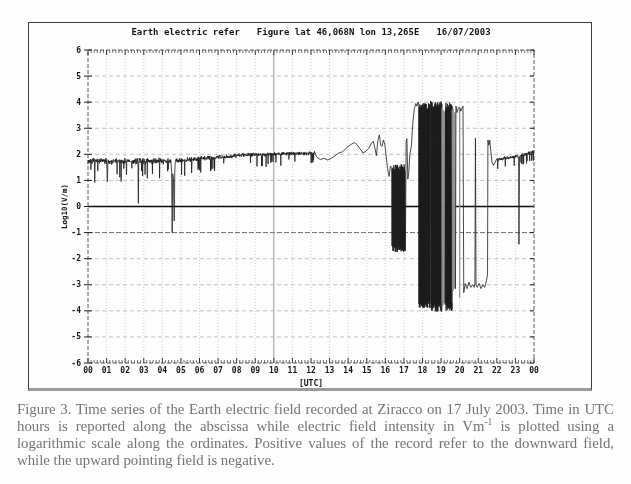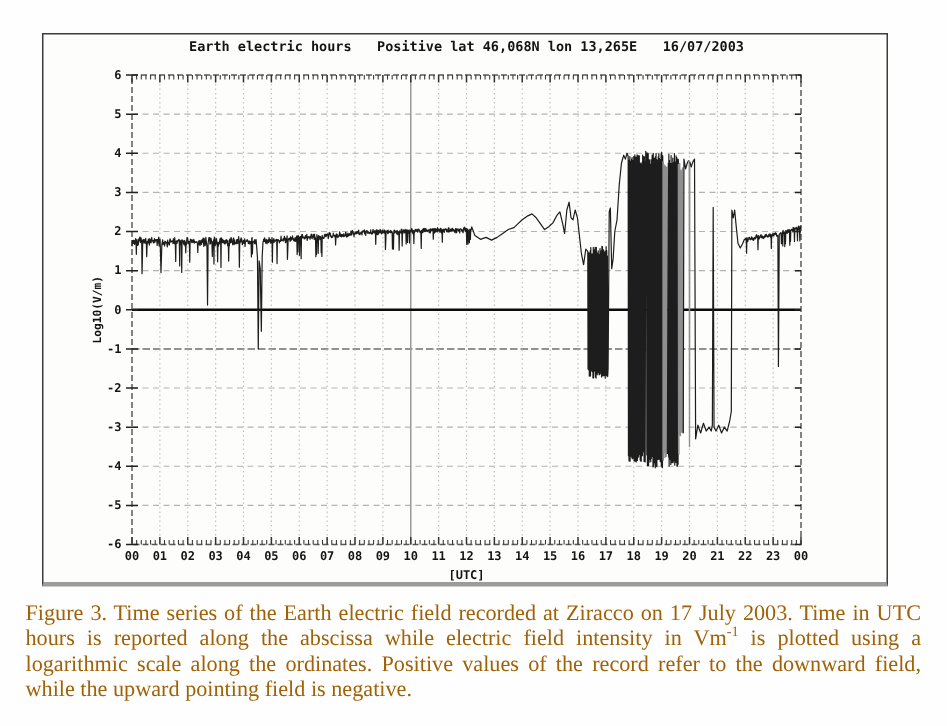--- a/index.html
+++ b/index.html
@@ -7,21 +7,21 @@
         font-family:"Liberation Serif",serif;}
   .figure-panel{position:absolute;left:28px;top:22px;width:562px;height:365px;
         background:#fdfdfc;border:1px solid #3c3c3c;border-bottom:3px solid #9b9b9b;}
   .chart-title{position:absolute;left:59px;top:4px;width:446px;display:flex;
         justify-content:center;gap:17px;white-space:nowrap;
         font:bold 9px "DejaVu Sans Mono",monospace;color:#141414;}
   #chart-svg{position:absolute;left:0;top:0;}
   .tick{font:bold 8px "DejaVu Sans Mono",monospace;fill:#141414;}
   .ylab{font:bold 7.5px "DejaVu Sans Mono",monospace;fill:#141414;}
   .caption{position:absolute;left:17px;top:401px;width:597px;margin:0;
-        font-size:14.8px;line-height:17px;color:#a16207;text-align:justify;}
+        font-size:14.8px;line-height:17px;color:#737373;text-align:justify;}
   .caption sup{font-size:9.5px;line-height:0;}
 </style>
 </head>
 <body>
 
 <div class="page">
 
   <div class="figure-panel">
     <svg id="chart-svg" width="562" height="365">
         <g>
@@ -425,21 +425,21 @@
           <polyline points="59.00,141.26 59.22,137.37 59.45,139.11 59.67,138.16 59.89,137.16 60.12,139.26 60.34,137.18 60.56,137.88 60.78,139.99 61.01,138.67 61.23,137.52 61.45,136.11 61.68,138.56 61.90,146.52 62.12,137.65 62.34,136.71 62.57,138.05 62.79,140.58 63.01,139.77 63.24,140.22 63.46,136.52 63.68,136.16 63.91,137.51 64.13,135.41 64.35,134.96 64.58,138.71 64.80,137.94 65.02,135.63 65.24,137.26 65.47,137.13 65.69,159.50 65.91,151.13 66.14,137.06 66.36,137.22 66.58,136.66 66.81,137.66 67.03,139.04 67.25,138.03 67.47,136.78 67.70,136.94 67.92,139.07 68.14,135.91 68.37,138.00 68.59,140.04 68.81,148.09 69.03,141.06 69.26,137.97 69.48,138.44 69.70,139.04 69.93,136.38 70.15,137.40 70.37,138.73 70.60,140.38 70.82,136.07 71.04,137.17 71.27,138.66 71.49,136.83 71.71,138.88 71.93,137.51 72.16,135.31 72.38,137.66 72.60,137.41 72.83,137.83 73.05,137.30 73.27,138.88 73.50,137.16 73.72,138.83 73.94,136.04 74.16,137.42 74.39,138.35 74.61,136.81 74.83,137.38 75.06,137.05 75.28,137.48 75.50,136.63 75.73,140.64 75.95,138.40 76.17,136.80 76.39,138.89 76.62,136.52 76.84,135.13 77.06,140.93 77.29,140.87 77.51,138.59 77.73,136.37 78.33,158.72 78.88,140.46 79.44,136.93 79.66,140.18 79.89,138.50 80.11,139.77 80.33,139.35 80.56,138.39 80.78,141.02 81.00,137.78 81.23,138.49 81.45,138.05 81.67,139.14 81.89,138.57 82.12,138.70 82.34,140.26 82.56,141.55 82.79,137.00 83.01,138.80 83.23,139.50 83.46,138.66 83.68,140.32 83.90,140.32 84.12,137.90 84.35,136.21 84.57,136.67 84.79,138.39 85.02,138.42 85.24,138.05 85.46,137.91 85.69,137.50 85.91,137.67 86.13,138.06 86.35,139.38 86.58,136.15 86.80,138.34 87.02,138.97 87.25,139.34 87.47,135.48 87.69,138.00 87.92,141.03 88.14,151.26 88.36,138.45 88.58,137.58 88.81,138.39 89.03,139.21 89.25,137.95 89.48,137.30 89.70,137.43 89.92,137.65 90.15,136.73 90.37,136.57 90.59,140.39 90.81,154.27 91.04,137.21 91.26,140.04 91.48,138.46 91.71,137.53 91.93,140.40 92.15,158.60 92.38,136.75 92.60,137.85 92.82,138.28 93.04,137.43 93.27,138.85 93.49,139.65 93.71,140.11 93.94,137.46 94.16,137.31 94.38,141.05 94.61,138.80 94.83,145.57 95.05,138.17 95.27,140.13 95.50,137.00 95.72,135.16 95.94,136.06 96.17,136.23 96.39,139.65 96.61,138.03 96.84,137.85 97.06,137.96 97.28,140.70 97.50,151.76 97.73,138.85 97.95,136.44 98.17,136.91 98.40,136.77 98.62,137.53 98.84,138.73 99.07,136.83 99.29,138.02 99.51,137.17 99.73,138.70 99.96,138.05 100.18,136.62 100.40,137.12 100.63,139.03 100.85,138.24 101.07,138.08 101.30,138.59 101.52,138.60 101.74,138.51 101.96,138.27 102.19,138.12 102.41,138.26 102.63,139.44 102.86,145.27 103.08,139.01 103.30,139.72 103.53,137.81 103.75,137.31 103.97,140.28 104.19,137.73 104.42,140.65 104.64,137.70 104.86,138.88 105.09,137.25 105.31,140.01 105.53,138.53 105.76,136.78 105.98,137.40 106.20,138.54 106.42,135.74 106.65,137.98 106.87,141.25 107.09,135.95 107.32,137.55 107.54,140.19 107.76,140.72 107.99,139.08 108.21,135.18 108.99,141.77 109.36,180.37 109.73,139.16 110.29,135.33 110.51,136.93 110.74,135.39 110.96,139.79 111.18,138.83 111.41,139.41 111.63,135.77 111.85,137.01 112.07,137.77 112.30,138.64 112.52,147.93 112.74,139.09 112.97,138.14 113.19,139.20 113.41,136.93 113.63,153.05 113.86,135.12 114.08,137.30 114.30,140.05 114.53,140.65 114.75,139.69 114.97,136.05 115.20,136.08 115.42,136.98 115.64,139.99 115.87,140.77 116.09,151.55 116.31,138.46 116.53,141.31 116.76,139.79 116.98,138.66 117.20,139.70 117.43,137.86 117.65,136.18 117.87,137.84 118.09,135.71 118.32,155.30 118.54,135.54 118.76,137.77 118.99,138.95 119.21,136.38 119.43,138.36 119.66,138.64 119.88,137.07 120.10,138.98 120.33,138.47 120.55,137.62 120.77,139.40 120.99,139.73 121.22,137.02 121.44,138.63 121.66,139.16 121.89,138.41 122.11,136.75 122.33,138.45 122.56,137.42 122.78,140.82 123.00,141.03 123.22,139.61 123.45,151.02 123.67,137.48 123.89,140.97 124.12,136.34 124.34,136.83 124.56,138.02 124.79,139.00 125.01,135.25 125.23,135.92 125.45,138.50 125.68,138.28 125.90,137.78 126.12,140.15 126.35,136.19 126.57,136.43 126.79,135.69 127.02,140.17 127.24,136.91 127.46,138.88 127.68,139.51 127.91,138.87 128.13,139.40 128.35,139.28 128.58,136.86 128.80,137.62 129.02,139.42 129.25,136.59 129.47,139.12 129.69,137.13 129.91,138.79 130.14,134.75 130.36,139.98 130.58,155.18 130.81,140.13 131.03,138.17 131.25,136.68 131.48,138.26 131.70,135.51 131.92,138.10 132.14,136.30 132.37,138.77 132.59,140.13 132.81,138.09 133.04,139.07 133.26,137.19 133.48,138.62 133.70,139.29 133.93,137.74 134.15,136.30 134.37,141.31 134.60,138.30 134.82,137.72 135.04,137.75 135.27,137.43 135.49,137.97 135.71,136.70 135.93,137.11 136.16,137.07 136.38,138.23 136.60,139.40 136.83,138.24 137.05,137.95 137.27,137.67 137.50,139.59 137.72,138.29 137.94,138.52 138.16,138.10 138.39,139.90 138.61,148.27 138.83,135.78 139.06,135.39 139.28,146.27 139.50,138.86 139.73,137.86 139.95,138.26 140.17,137.92 140.39,137.89 140.62,139.44 140.84,136.69 141.06,138.13 141.29,138.36 141.51,139.56 141.73,136.66 142.63,148.29 143.18,209.58 143.74,150.90 144.48,156.11 145.23,197.85 145.78,148.29 146.34,138.19 146.56,138.08 146.79,136.47 147.01,136.92 147.23,137.89 147.46,135.54 147.68,138.14 147.90,137.18 148.13,139.17 148.35,137.85 148.57,136.54 148.79,138.78 149.02,139.54 149.24,137.97 149.46,137.13 149.69,138.51 149.91,136.97 150.13,138.78 150.36,135.33 150.58,136.94 150.80,137.22 151.02,138.10 151.25,136.58 151.47,139.16 151.69,137.26 151.92,138.87 152.14,138.99 152.36,135.42 152.59,151.77 152.81,137.36 153.03,138.22 153.25,136.95 153.48,136.05 153.70,138.84 153.92,137.10 154.15,137.31 154.37,137.13 154.59,137.77 154.82,137.20 155.04,136.80 155.26,136.63 155.48,137.40 155.71,152.74 155.93,136.69 156.15,137.07 156.38,137.15 156.60,136.83 156.82,137.66 157.05,137.77 157.27,138.96 157.49,137.55 157.71,137.40 157.94,137.89 158.16,136.73 158.38,134.46 158.61,137.42 158.83,137.03 159.05,137.37 159.28,137.45 159.50,137.28 159.72,136.31 159.94,137.57 160.17,135.69 160.39,136.00 160.61,134.60 160.84,137.11 161.06,135.51 161.28,138.76 161.51,136.25 161.73,136.61 161.95,138.31 162.17,136.11 162.40,134.30 162.62,149.90 162.84,144.28 163.07,137.53 163.29,136.32 163.51,136.64 163.74,135.81 163.96,136.03 164.18,136.37 164.40,137.87 164.63,134.85 164.85,137.50 165.07,135.32 165.30,136.86 165.52,136.17 165.74,136.18 165.97,134.26 166.19,135.91 166.41,136.81 166.63,137.17 166.86,136.06 167.08,137.59 167.30,136.66 167.53,137.74 167.75,135.46 167.97,137.65 168.20,137.91 168.42,136.59 168.64,134.71 168.86,134.28 169.09,146.72 169.31,134.86 169.53,144.87 169.76,133.86 169.98,134.82 170.20,134.98 170.43,136.12 170.65,147.20 170.87,136.85 171.09,134.69 171.32,135.37 171.54,134.57 171.76,149.45 171.99,135.16 172.21,133.35 172.43,135.71 172.66,133.32 172.88,135.31 173.10,135.01 173.32,135.06 173.55,135.58 173.77,136.26 173.99,135.86 174.22,134.88 174.44,136.17 174.66,134.02 174.89,135.25 175.11,134.01 175.33,135.45 175.55,133.28 175.78,137.34 176.00,136.21 176.22,136.06 176.45,134.78 176.67,135.21 176.89,135.17 177.12,134.79 177.34,135.15 177.56,135.80 177.78,136.52 178.01,134.49 178.23,134.98 178.45,133.24 178.68,133.16 178.90,135.90 179.12,136.06 179.35,134.71 179.57,134.98 179.79,133.28 180.01,135.08 180.24,133.47 180.46,136.66 180.68,133.15 180.91,135.15 181.13,135.12 181.35,137.07 181.58,148.18 181.80,136.29 182.02,146.66 182.24,133.36 182.47,135.33 182.69,136.15 182.91,135.14 183.14,145.89 183.36,134.05 183.58,135.35 183.81,134.69 184.03,134.58 184.25,136.72 184.47,134.69 184.70,135.48 184.92,134.85 185.14,145.41 185.37,136.53 185.59,147.94 185.81,133.89 186.04,135.69 186.26,135.21 186.48,135.46 186.70,135.98 186.93,135.98 187.15,134.85 187.37,133.43 187.60,133.32 187.82,134.41 188.04,134.73 188.27,133.09 188.49,134.16 188.71,134.43 188.93,133.49 189.16,133.70 189.38,133.01 189.60,132.85 189.83,136.05 190.05,134.57 190.27,134.59 190.50,131.85 190.72,133.10 190.94,132.71 191.16,132.47 191.39,133.80 191.61,134.98 191.83,134.42 192.06,135.47 192.28,134.53 192.50,134.75 192.73,135.18 192.95,134.42 193.17,132.48 193.39,133.74 193.62,133.57 193.84,134.06 194.06,134.47 194.29,135.00 194.51,133.85 194.73,140.33 194.96,135.58 195.18,133.23 195.40,132.93 195.62,134.86 195.85,133.99 196.07,133.53 196.29,135.46 196.52,134.15 196.74,134.56 196.96,134.34 197.19,134.15 197.41,131.60 197.63,132.95 197.85,134.66 198.08,133.03 198.30,134.60 198.52,133.43 198.75,134.91 198.97,133.39 199.19,133.40 199.42,134.49 199.64,134.18 199.86,134.56 200.08,132.91 200.31,134.72 200.53,133.90 200.75,134.03 200.98,134.37 201.20,133.32 201.42,131.86 201.65,132.14 201.87,134.15 202.09,135.13 202.31,133.33 202.54,133.15 202.76,134.78 202.98,132.33 203.21,134.31 203.43,133.03 203.65,134.06 203.88,133.43 204.10,132.78 204.32,133.91 204.54,133.14 204.77,132.44 204.99,130.99 205.21,133.73 205.44,133.03 205.66,131.75 205.88,130.57 206.11,132.14 206.33,131.46 206.55,133.42 206.77,132.94 207.00,134.76 207.22,132.24 207.44,132.80 207.67,132.69 207.67,132.76 207.89,132.97 208.11,131.78 208.34,132.16 208.56,131.85 208.78,132.88 209.00,131.20 209.23,131.29 209.45,132.01 209.67,132.54 209.90,131.86 210.12,130.43 210.34,133.09 210.57,132.23 210.79,133.48 211.01,133.42 211.23,132.48 211.46,132.66 211.68,131.85 211.90,131.58 212.13,132.27 212.35,133.56 212.57,131.03 212.80,131.83 213.02,130.98 213.24,131.20 213.46,130.81 213.69,131.67 213.91,130.17 214.13,132.91 214.36,132.53 214.58,131.66 214.80,133.91 215.03,130.83 215.25,130.76 215.47,131.38 215.69,130.97 215.92,132.50 216.14,131.01 216.36,131.39 216.59,132.27 216.81,132.03 217.03,132.73 217.26,132.56 217.48,131.99 217.70,132.31 217.92,132.48 218.15,130.21 218.37,132.61 218.59,133.03 218.82,132.96 219.04,132.02 219.26,132.89 219.49,130.76 219.71,129.98 219.93,131.68 220.15,132.23 220.38,131.46 220.60,132.05 220.82,130.69 221.05,132.50 221.27,132.16 221.49,139.90 221.72,130.67 221.94,130.23 222.16,133.29 222.38,131.57 222.61,133.45 222.83,130.34 223.05,130.79 223.28,133.16 223.50,130.71 223.72,131.39 223.95,132.26 224.17,132.06 224.39,129.82 224.61,130.62 224.84,130.39 225.06,132.42 225.28,131.84 225.51,133.01 225.73,131.67 225.95,130.39 226.18,131.92 226.40,132.24 226.62,131.82 226.84,131.17 227.07,130.21 227.29,132.39 227.51,131.40 227.74,130.64 227.96,143.37 228.18,138.20 228.41,131.66 228.63,131.27 228.85,131.81 229.07,130.66 229.30,130.72 229.52,132.84 229.74,130.46 229.97,132.35 230.19,131.67 230.41,131.72 230.64,131.78 230.86,131.02 231.08,132.14 231.30,132.13 231.53,130.54 231.75,132.07 231.97,131.42 232.20,131.28 232.42,131.74 232.64,142.99 232.87,132.56 233.09,132.76 233.31,143.08 233.53,131.45 233.76,130.47 233.98,132.29 234.20,130.61 234.43,132.31 234.65,131.45 234.87,131.30 235.10,131.38 235.32,131.15 235.54,132.98 235.76,130.60 235.99,132.04 236.21,133.37 236.43,131.46 236.66,131.92 236.88,131.92 237.10,143.81 237.33,130.86 237.55,131.20 237.77,131.50 237.99,131.65 238.22,132.40 238.44,130.10 238.66,131.43 238.89,129.79 239.11,141.06 239.33,132.11 239.56,132.73 239.78,130.93 240.00,130.23 240.22,130.40 240.45,131.75 240.67,132.23 240.89,131.44 241.12,129.83 241.34,132.05 241.56,131.70 241.79,139.72 242.01,130.23 242.23,131.62 242.45,130.30 242.68,138.62 242.90,130.88 243.12,132.65 243.35,130.69 243.57,130.61 243.79,130.30 244.02,138.97 244.24,131.39 244.46,131.98 244.68,130.65 244.91,131.33 245.13,130.13 245.35,130.18 245.58,129.31 245.80,132.14 246.02,130.33 246.25,132.82 246.47,130.71 246.69,130.84 246.91,139.36 247.14,131.08 247.36,132.12 247.58,130.73 247.81,130.17 248.03,129.94 248.25,131.12 248.48,131.11 248.70,131.05 248.92,129.93 249.14,130.53 249.37,131.78 249.59,131.52 249.81,129.67 250.04,129.88 250.26,130.03 250.48,130.07 250.71,131.12 250.93,131.52 251.15,132.13 251.37,131.10 251.60,132.33 251.82,142.65 252.04,130.79 252.27,132.10 252.49,130.27 252.71,130.19 252.94,132.05 253.16,129.37 253.38,131.15 253.60,131.17 253.83,129.19 254.05,130.80 254.27,131.46 254.50,129.59 254.72,131.22 254.94,129.37 255.17,130.62 255.39,130.88 255.61,130.49 255.83,131.46 256.06,130.66 256.28,130.58 256.50,130.17 256.73,130.97 256.95,130.47 257.17,132.11 257.40,131.27 257.62,129.76 257.84,132.33 258.06,129.53 258.29,130.69 258.51,129.66 258.73,130.75 258.96,130.48 259.18,130.68 259.40,129.57 259.63,129.38 259.85,136.41 260.07,131.84 260.29,129.55 260.52,129.42 260.74,132.26 260.96,130.56 261.19,129.42 261.41,131.66 261.63,130.69 261.86,129.64 262.08,131.18 262.30,131.04 262.52,131.68 262.75,128.79 262.97,130.57 263.19,130.94 263.42,129.99 263.64,130.74 263.86,130.11 264.09,130.86 264.31,131.92 264.53,129.21 264.75,130.02 264.98,129.22 265.20,131.51 265.42,132.37 265.65,130.01 265.87,138.50 266.09,130.76 266.32,130.50 266.54,129.79 266.76,131.38 266.98,131.09 267.21,131.92 267.43,129.98 267.65,129.69 267.88,130.28 268.10,129.47 268.32,129.61 268.55,129.97 268.77,131.43 268.99,130.19 269.21,130.17 269.44,130.62 269.66,131.83 269.88,128.95 270.11,131.68 270.33,128.97 270.55,131.42 270.78,130.72 271.00,131.37 271.22,130.43 271.44,129.70 271.67,130.76 271.89,131.07 272.11,130.99 272.34,129.26 272.56,129.17 272.78,129.64 273.01,130.99 273.23,130.02 273.45,129.94 273.67,130.42 273.90,131.57 274.12,131.82 274.34,131.03 274.57,130.15 274.79,129.35 275.01,132.33 275.24,129.52 275.46,131.95 275.68,129.73 275.90,130.01 276.13,129.92 276.35,129.57 276.57,130.89 276.80,130.95 277.02,130.83 277.24,129.96 277.47,132.30 277.69,129.66 277.91,129.66 278.13,129.54 278.36,129.74 278.58,129.97 278.80,130.99 279.03,130.63 279.25,130.27 279.47,131.74 279.70,132.20 279.92,130.35 280.14,128.97 280.36,130.26 280.59,129.97 280.81,128.47 281.03,129.96 281.26,131.37 281.48,130.20 281.70,129.16 281.93,130.26 282.15,139.97 282.37,129.52 282.59,130.29 282.82,129.84 283.04,139.75 283.26,130.57 283.49,131.91 283.71,131.23 283.93,138.84 284.16,129.89 284.38,131.24 284.60,136.65 284.82,129.75 285.05,130.41 285.27,129.77 285.49,128.31 287.58,133.94 291.29,136.55 295.01,135.25 298.73,137.07 302.44,135.25 306.16,132.64 309.88,130.03 313.59,128.73 316.38,126.12 319.17,123.51 322.88,120.90 325.67,119.60 328.46,122.20 331.25,126.12 334.03,130.03 336.82,128.20 339.61,125.59 342.40,120.38 344.25,118.29 346.11,126.12 347.41,132.64 348.90,116.99 350.39,111.77 351.69,122.20 352.99,123.51 354.47,116.99 355.96,122.20 357.26,133.94 358.56,145.68 360.05,153.50 361.54,143.07 362.84,144.55 363.04,222.92 363.25,145.62 363.45,223.56 363.66,145.54 363.86,227.82 364.06,146.63 364.27,223.80 364.47,144.28 364.68,227.72 364.88,142.07 365.09,222.97 365.29,147.01 365.49,224.26 365.70,146.19 365.90,224.78 366.11,147.16 366.31,228.92 366.52,141.97 366.72,228.96 366.93,146.21 367.13,224.06 367.33,143.55 367.54,224.45 367.74,141.88 367.95,228.36 368.15,145.08 368.36,229.06 368.56,141.91 368.77,222.80 368.97,145.58 369.17,226.83 369.38,146.54 369.58,223.18 369.79,144.15 369.99,225.51 370.20,146.51 370.40,226.91 370.61,146.92 370.81,226.63 371.01,142.74 371.22,223.82 371.42,147.12 371.63,226.07 371.83,144.26 372.04,228.28 372.24,141.29 372.45,225.65 372.65,141.45 372.85,227.59 373.06,143.43 373.26,223.83 373.47,143.97 373.67,227.42 373.88,145.00 374.08,226.94 374.28,147.52 374.49,229.10 374.69,144.43 374.90,226.42 375.10,141.50 375.31,227.27 375.51,144.21 375.72,227.67 375.92,147.74 376.12,228.04 376.40,222.63 377.15,118.29 377.89,115.68 378.82,156.11 379.75,149.59 380.86,131.33 382.35,123.51 383.84,100.03 385.32,85.69 386.81,80.47 387.92,83.08 389.04,79.17 389.78,81.11 389.97,280.84 390.16,85.58 390.34,284.32 390.53,83.68 390.71,278.93 390.90,81.48 391.08,284.47 391.27,84.44 391.46,280.96 391.64,84.37 391.83,281.10 392.01,83.08 392.20,282.12 392.38,82.03 392.57,282.79 392.76,83.95 392.94,278.09 393.13,86.08 393.31,282.40 393.50,81.45 393.69,284.32 393.87,84.02 394.06,284.23 394.24,80.17 394.43,284.43 394.61,86.09 394.80,281.06 394.99,81.77 395.17,284.94 395.36,86.81 395.54,280.98 395.73,80.31 395.92,283.95 396.10,81.05 396.29,281.55 396.47,80.74 396.66,281.71 396.84,82.08 397.03,280.08 397.22,80.86 397.40,277.55 397.59,86.32 397.77,283.69 397.96,85.72 398.15,284.39 398.33,86.74 398.52,284.51 398.70,86.23 398.89,279.80 399.07,85.00 399.26,280.80 399.45,80.33 399.63,277.82 399.82,81.80 400.00,278.10 400.19,81.48 400.38,284.63 400.56,81.52 400.75,277.51 400.93,84.66 401.12,284.98 401.49,77.86 402.05,86.11 402.23,280.28 402.42,78.86 402.61,287.50 402.79,82.07 402.98,284.33 403.16,79.42 403.35,287.40 403.53,85.31 403.72,285.10 403.91,83.54 404.09,282.90 404.28,83.61 404.46,283.19 404.65,86.44 404.84,284.87 405.02,86.75 405.21,282.64 405.39,83.35 405.58,281.27 405.76,80.35 405.95,281.21 406.14,85.32 406.32,288.29 406.51,79.31 406.69,287.83 406.88,83.99 407.07,284.01 407.25,82.37 407.44,285.64 407.62,85.33 407.81,288.85 407.99,81.39 408.18,282.21 408.37,79.16 408.55,287.83 408.74,83.21 408.92,288.16 409.11,86.31 409.30,280.26 409.48,83.68 409.67,283.35 409.85,81.46 410.04,281.72 410.22,79.63 410.41,283.15 410.60,82.53 410.78,280.67 410.97,83.20 411.15,284.80 411.34,84.53 411.53,282.76 411.71,79.68 411.90,287.52 412.08,78.52 412.27,288.15 412.45,80.36 412.64,288.75 412.83,80.93 413.01,284.02" fill="none" stroke="#1d1d1d" stroke-width="0.8" stroke-linejoin="round"></polyline>
           <polyline points="413.01,284.02 413.01,84.56 413.43,278.31 413.85,86.93 414.27,282.08 414.69,87.72 415.10,281.28 415.52,88.52 415.94,279.69" fill="none" stroke="#8f8f8f" stroke-width="0.9" stroke-linejoin="round"></polyline>
           <polyline points="415.94,279.69 416.54,85.74 416.73,281.66 416.91,79.95 417.10,287.74 417.29,83.89 417.47,283.25 417.66,85.91 417.84,279.06 418.03,86.47 418.22,286.66 418.40,80.78 418.59,280.90 418.77,85.87 418.96,285.36 419.14,86.85 419.33,284.56 419.52,82.48 419.70,285.44 419.89,85.14 420.07,282.20 420.26,87.98 420.45,284.28 420.63,79.43 420.82,287.16 421.00,86.28 421.19,283.78 421.37,84.86 421.56,285.22 421.75,80.98 421.93,281.69 422.12,81.93 422.30,287.80 422.49,82.89 422.68,287.72 422.86,86.27 423.05,286.44 423.23,83.22 423.42,280.02" fill="none" stroke="#1d1d1d" stroke-width="0.8" stroke-linejoin="round"></polyline>
           <polyline points="423.42,280.02 423.23,86.62 423.70,267.13 424.16,85.87 424.63,267.38 425.09,90.45 425.56,265.14 426.02,88.96 426.49,265.90" fill="none" stroke="#8f8f8f" stroke-width="0.9" stroke-linejoin="round"></polyline>
           <polyline points="426.49,265.90 426.95,83.08 428.06,89.60 429.18,85.69 430.11,83.86" fill="none" stroke="#1d1d1d" stroke-width="0.8" stroke-linejoin="round"></polyline>
           <polyline points="430.11,83.86 430.48,84.38 430.67,274.79 430.85,84.91" fill="none" stroke="#8f8f8f" stroke-width="0.9" stroke-linejoin="round"></polyline>
           <polyline points="430.85,84.91 431.78,88.30 432.90,84.91 434.01,83.08 434.75,269.58 436.24,260.45 438.10,265.66 439.96,259.14 441.82,264.36 443.67,261.75 445.16,264.36 445.91,260.45 446.46,115.16 447.02,261.75 448.32,264.36 450.18,260.45 452.04,265.66 453.90,261.75 455.75,264.36 457.43,257.84 458.54,251.32 458.91,116.99 459.84,122.20 460.77,116.99 461.89,128.73 463.00,139.16 464.49,142.29 465.97,139.68 467.28,136.55 467.83,136.83 468.06,135.91 468.28,136.13 468.50,136.16 468.73,145.82 468.95,135.32 469.17,136.27 469.39,138.11 469.62,137.70 469.84,136.58 470.06,136.15 470.29,135.25 470.51,136.31 470.73,135.24 470.96,136.21 471.18,136.87 471.40,136.09 471.62,136.51 471.85,136.44 472.07,134.94 472.29,135.89 472.52,136.75 472.74,135.57 472.96,136.90 473.19,135.91 473.41,137.23 473.63,136.09 473.85,136.20 474.08,135.25 474.30,136.32 474.52,135.69 474.75,136.08 474.97,134.06 475.19,135.30 475.42,133.43 475.64,135.08 475.86,134.97 476.08,134.50 476.31,143.43 476.53,134.07 476.75,134.20 476.98,134.50 477.20,136.31 477.42,135.44 477.65,135.02 477.87,134.68 478.09,134.01 478.31,133.41 478.54,135.45 478.76,134.81 478.98,134.31 479.21,135.63 479.43,134.42 479.65,135.32 479.88,136.11 480.10,135.29 480.32,134.83 480.54,134.61 480.77,135.50 480.99,134.16 481.21,133.49 481.44,134.82 481.66,134.59 481.88,133.29 482.11,133.98 482.33,134.48 482.55,134.30 482.77,135.11 483.00,135.03 483.22,133.97 483.44,134.68 483.67,133.03 483.89,133.82 484.11,133.07 484.34,134.58 484.56,133.03 484.78,135.24 485.00,133.81 485.23,142.69 485.45,133.36 485.67,134.78 485.90,133.79 486.12,134.08 486.34,132.35 486.57,133.92 486.79,134.30 487.01,133.61 487.23,132.77 487.46,133.16 487.68,133.38 487.90,132.04 488.13,133.02 488.35,132.57 488.57,132.54 488.80,134.42 489.58,133.94 489.95,221.32 490.50,133.42 491.06,132.47 491.29,132.50 491.51,132.17 491.73,132.74 491.95,139.48 492.18,133.29 492.40,133.44 492.62,131.62 492.85,140.94 493.07,130.58 493.29,133.02 493.52,132.52 493.74,131.99 493.96,131.83 494.18,141.37 494.41,132.43 494.63,139.50 494.85,130.66 495.08,131.47 495.30,132.43 495.52,131.99 495.75,130.75 495.97,132.49 496.19,130.14 496.41,130.29 496.64,131.03 496.86,131.86 497.08,129.99 497.31,131.24 497.53,140.44 497.75,130.40 497.98,137.94 498.20,131.02 498.42,130.69 498.64,129.83 498.87,130.21 499.09,130.17 499.31,129.87 499.54,131.58 499.76,128.60 499.98,130.66 500.21,129.90 500.43,128.91 500.65,138.07 500.87,130.43 501.10,129.38 501.32,129.63 501.54,129.18 501.77,128.51 501.99,128.56 502.21,130.70 502.44,130.66 502.66,137.56 502.88,128.75 503.10,129.61 503.33,127.80 503.55,130.05 503.77,127.96 504.00,129.42 504.22,137.66 504.44,129.03 504.67,129.20 504.89,127.55" fill="none" stroke="#1d1d1d" stroke-width="0.8" stroke-linejoin="round"></polyline>
         </g>
       </svg>
     <div class="chart-title">
-      <span>Earth electric hours</span>
-      <span>Positive lat 46,068N lon 13,265E</span>
+      <span>Earth electric refer</span>
+      <span>Figure lat 46,068N lon 13,265E</span>
       <span>16/07/2003</span>
     </div>
   </div>
 
   <p class="caption"><span>Figure 3. Time series of the Earth electric field recorded at Ziracco on 17 July 2003. Time in UTC hours is reported along the abscissa while electric field intensity in Vm</span><sup>-1</sup><span> is plotted using a logarithmic scale along the ordinates. Positive values of the record refer to the downward field, while the upward pointing field is negative.</span></p>
 
 </div>
 
 </body></html>

